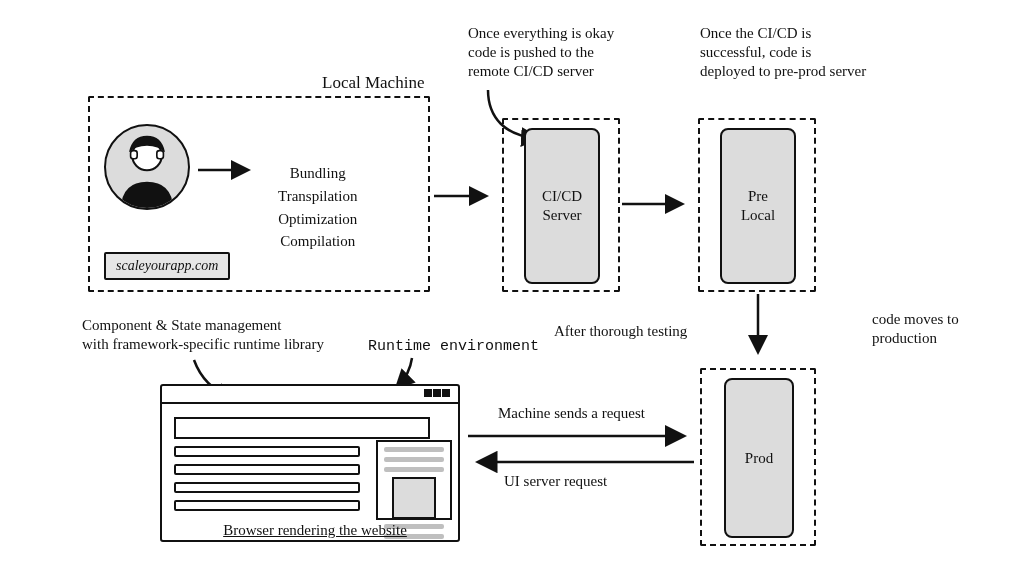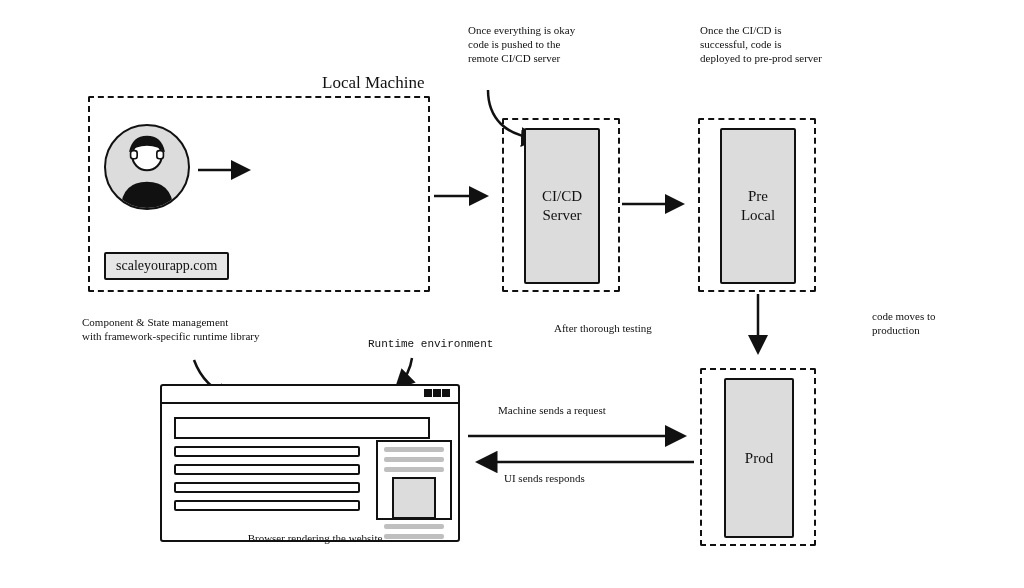--- a/index.html
+++ b/index.html
@@ -16,27 +16,27 @@
     position:relative;
     font-size:15px;
     line-height:1.25;
   }
   .label{color:var(--ink);}
   
   .group{position:absolute;border:2px dashed var(--ink);border-radius:2px;}
   .server-box{
     position:absolute;background:var(--grey);border:2px solid var(--ink);
     display:flex;align-items:center;justify-content:center;text-align:center;
-    font-size:15px;border-radius:2px;
+    font-size:15px;border-radius:8px;
   }
   .arrow{position:absolute;}
   .arrow svg{overflow:visible}
   .badge{
     position:absolute;border:2px solid var(--ink);background:var(--lightgrey);
-    font-size:14px;padding:3px 10px;border-radius:2px;
+    font-size:14px;padding:3px 10px;border-radius:2px;font-style:italic;
   }
 
   
   .avatar{
     position:absolute;width:82px;height:82px;border:2px solid var(--ink);border-radius:50%;
     background:var(--grey);overflow:hidden;
   }
   .avatar svg{width:100%;height:100%}
   .local-title{position:absolute;font-size:17px;}
   .build-steps{position:absolute;font-size:15px;text-align:center;}
@@ -55,21 +55,21 @@
   }
   .browser .viewport{position:relative;padding:8px;}
   .browser .hbar{height:18px;border:2px solid var(--ink);margin:5px 20px 7px 4px;}
   .browser .line{height:7px;border:2px solid var(--ink);margin:7px 90px 7px 4px;border-radius:2px;}
   .browser .sidebar{
     position:absolute;right:6px;top:36px;width:72px;bottom:6px;border:2px solid var(--ink);
   }
   .browser .sidebar .sline{height:5px;background:#000;opacity:.25;margin:5px 6px;border-radius:2px;}
   .browser .sidebar .simage{margin:4px 14px;height:38px;border:2px solid var(--ink);background:var(--grey);}
 
-  .note{position:absolute;font-size:11px;}
+  .note{position:absolute;font-size:15px;}
   .center{ text-align:center; }
 </style>
 </head>
 <body>
 
 <div class="local-title label" style="left:322px;top:72px;">Local Machine</div>
 <div class="group" style="left:88px;top:96px;width:338px;height:192px;">
 
   <div class="avatar" style="left:14px;top:26px;">
     <svg viewBox="0 0 100 100">
@@ -87,20 +87,26 @@
     <svg width="60" height="20">
         <defs>
           <marker id="ah0" markerWidth="8" markerHeight="8" refX="6" refY="4" orient="auto">
             <path d="M0 0 L8 4 L0 8 z" fill="#111"></path>
           </marker>
         </defs>
     <line x1="0" y1="10" x2="48" y2="10" stroke="#111" stroke-width="2.5" marker-end="url(#ah0)"></line>
       </svg>
   </div>
 
+  <div class="build-steps" style="left:188px;top:62px;">
+    <div>Bundling</div>
+    <div>Transpilation</div>
+    <div>Optimization</div>
+    <div>Compilation</div>
+  </div>
 
   <div class="badge" style="left:14px;top:154px;">scaleyourapp.com</div>
 </div>
 
 <div class="arrow" style="left:434px;top:186px;">
   <svg width="62" height="20">
       <defs>
         <marker id="ah1" markerWidth="8" markerHeight="8" refX="6" refY="4" orient="auto">
           <path d="M0 0 L8 4 L0 8 z" fill="#111"></path>
         </marker>
@@ -202,21 +208,21 @@
     <div class="sidebar">
       <div class="sline"></div>
         <div class="sline"></div>
         <div class="sline"></div>
       <div class="simage"></div>
       <div class="sline"></div>
         <div class="sline"></div>
     </div>
   </div>
 </div>
-<div class="note center" style="left:190px;top:532px;width:250px;">Browser rendering the website</div>
+<div class="note center" style="left:190px;top:521px;width:250px;text-decoration:underline;">Browser rendering the website</div>
 
 <div class="note" style="left:498px;top:404px;">Machine sends a request</div>
 <div class="arrow" style="left:468px;top:428px;">
   <svg width="226" height="16">
       <defs>
         <marker id="ah7" markerWidth="9" markerHeight="9" refX="7" refY="4.5" orient="auto">
           <path d="M0 0 L9 4.5 L0 9 z" fill="#111"></path>
         </marker>
       </defs>
   <line x1="0" y1="8" x2="214" y2="8" stroke="#111" stroke-width="2.5" marker-end="url(#ah7)"></line>
@@ -226,13 +232,13 @@
 <div class="arrow" style="left:468px;top:454px;">
   <svg width="226" height="16">
       <defs>
         <marker id="ah8" markerWidth="9" markerHeight="9" refX="7" refY="4.5" orient="auto">
           <path d="M0 0 L9 4.5 L0 9 z" fill="#111"></path>
         </marker>
       </defs>
   <line x1="226" y1="8" x2="12" y2="8" stroke="#111" stroke-width="2.5" marker-end="url(#ah8)"></line>
     </svg>
 </div>
-<div class="note" style="left:504px;top:472px;">UI sends responds</div>
+<div class="note" style="left:504px;top:472px;">UI server request</div>
 
 </body></html>

